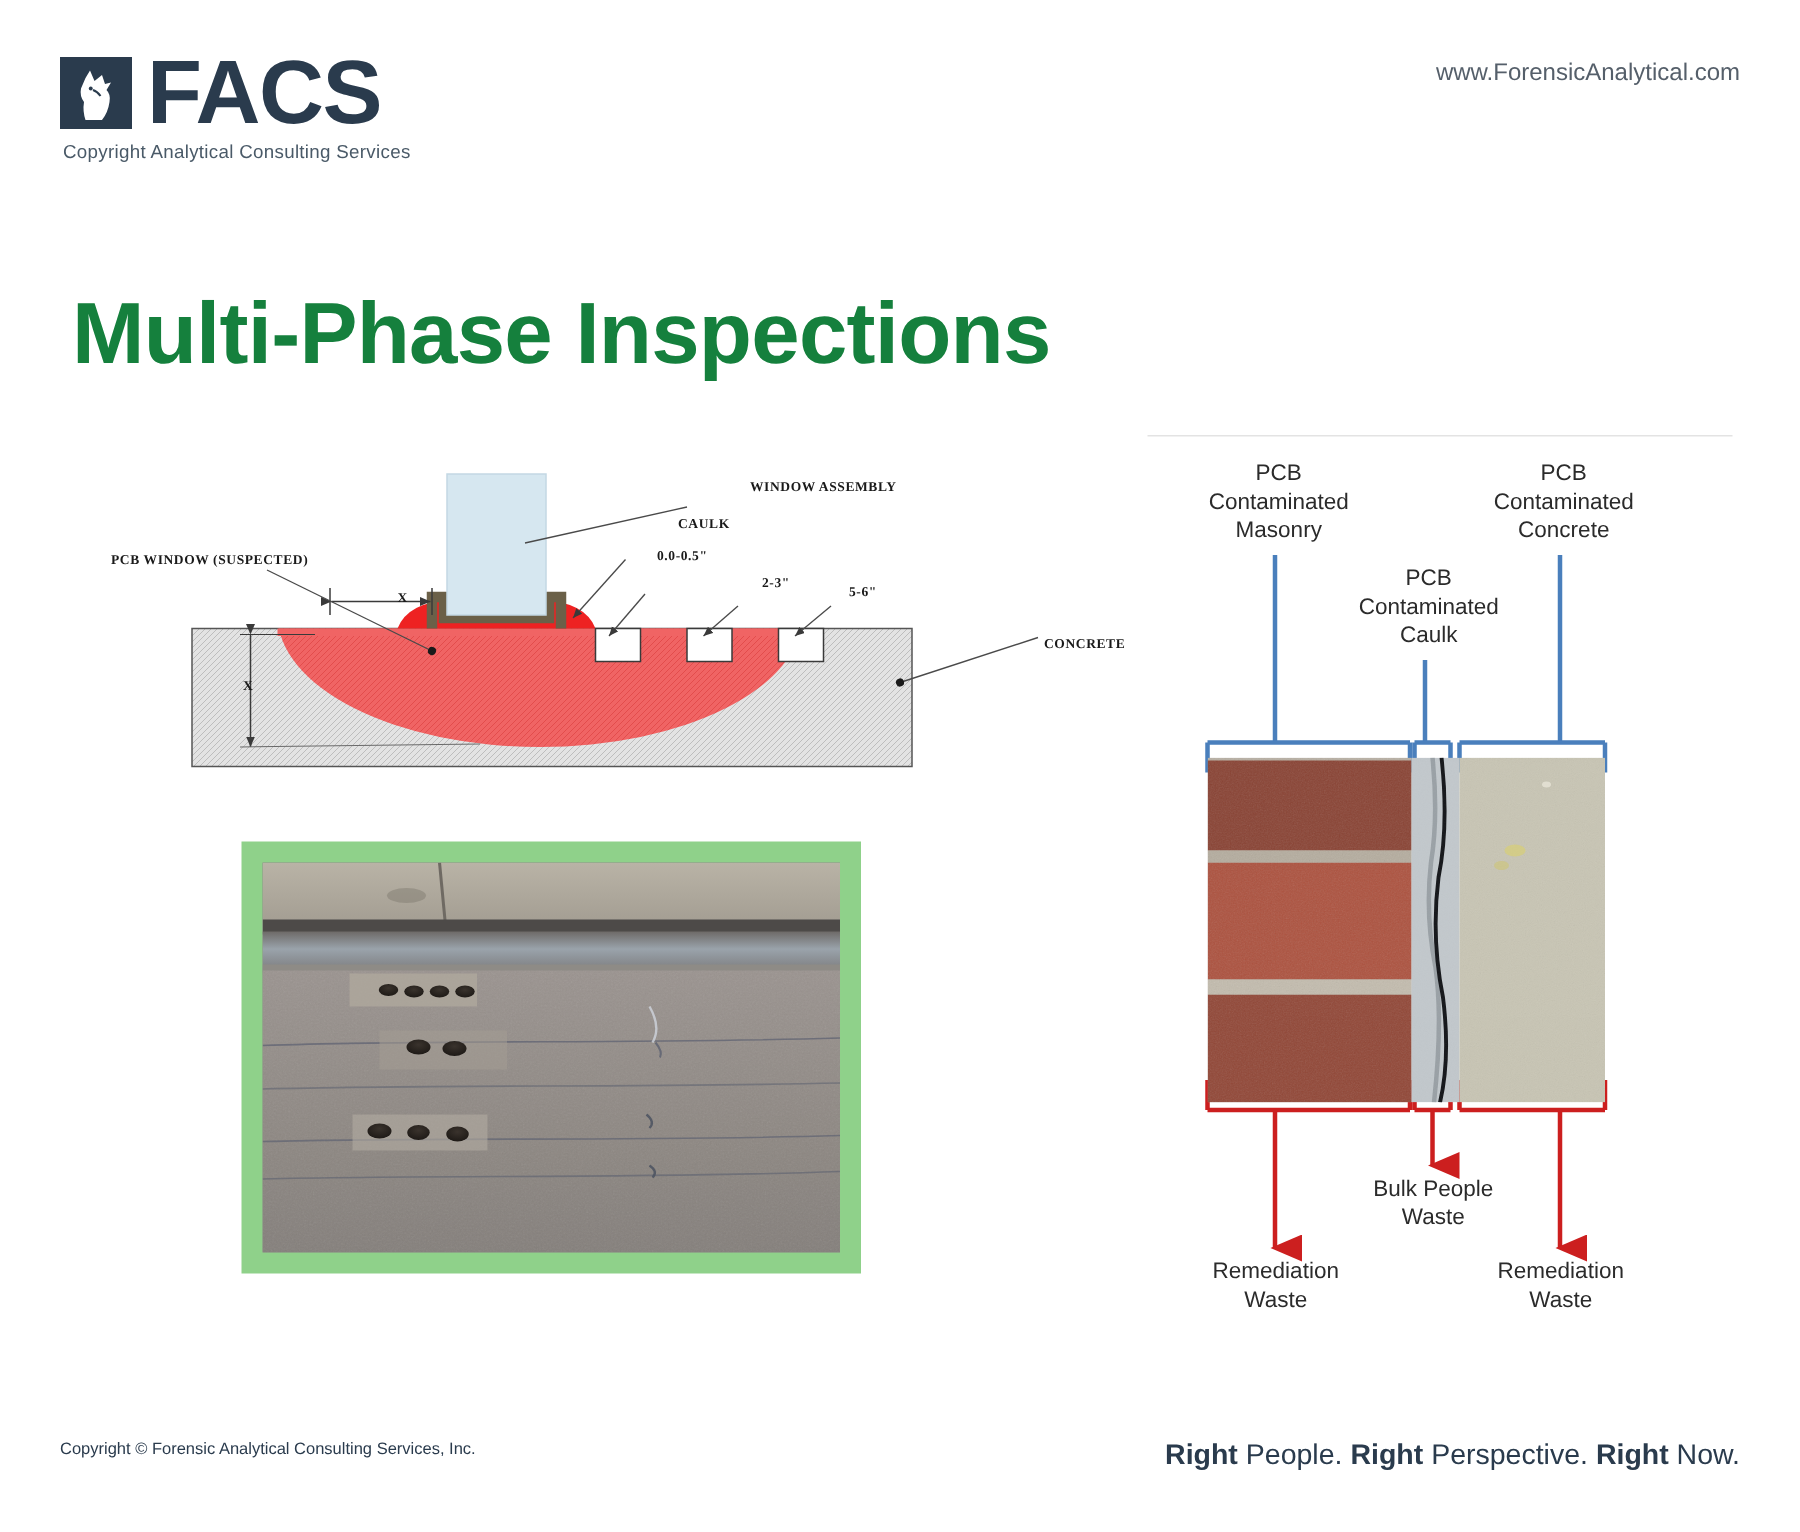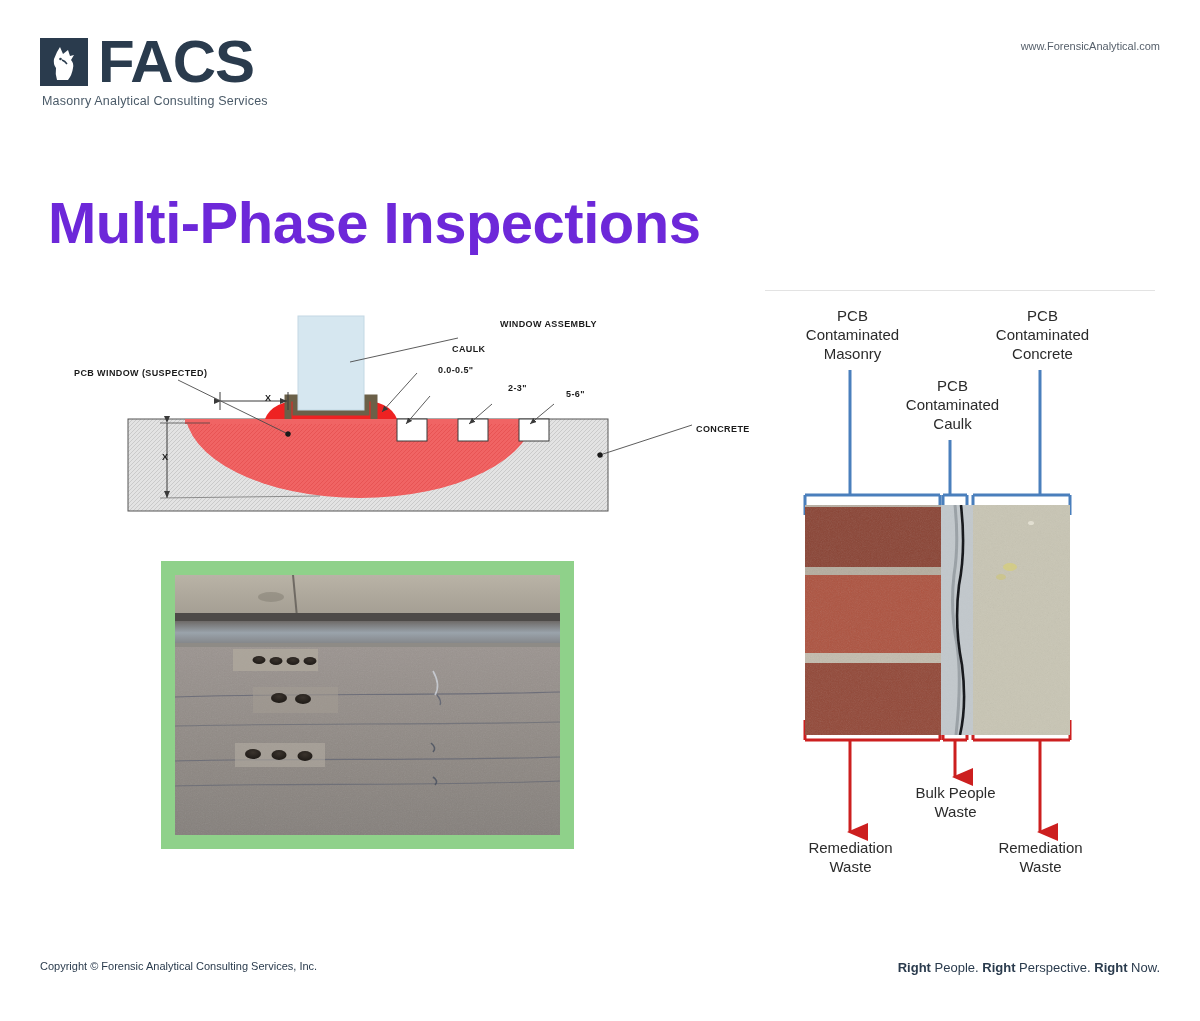--- a/index.html
+++ b/index.html
@@ -15,34 +15,34 @@
 
   
   .logo{position:absolute;left:40px;top:38px;width:300px;height:70px;}
   .logo-mark{position:absolute;left:0;top:0;width:48px;height:48px;background:#2a3b4d;}
   .logo-mark svg{display:block;}
   .logo-word{position:absolute;left:58px;top:-6px;font-size:60px;font-weight:bold;
     letter-spacing:-1px;color:#2a3b4d;line-height:60px;}
   .logo-tag{position:absolute;left:2px;top:56px;font-size:12.5px;color:#4a5a68;
     letter-spacing:.2px;white-space:nowrap;}
 
-  .site-url{position:absolute;right:40px;top:40px;font-size:11px;color:#555f6a;}
+  .site-url{position:absolute;right:40px;top:40px;font-size:16px;color:#555f6a;}
 
   
   .title{position:absolute;left:48px;top:192px;font-size:58px;font-weight:bold;
-    color:#6d28d9;letter-spacing:-0.5px;line-height:62px;}
+    color:#15803d;letter-spacing:-0.5px;line-height:62px;}
 
   
   .copyright{position:absolute;left:40px;top:960px;font-size:11px;color:#2a3b4d;}
-  .tagline{position:absolute;right:40px;top:960px;font-size:13px;color:#2a3b4d;}
+  .tagline{position:absolute;right:40px;top:960px;font-size:19px;color:#2a3b4d;}
   .tagline b{font-weight:bold;}
 
   
   .diagram-left{position:absolute;left:60px;top:300px;width:680px;height:230px;}
-  .diag-lbl{position:absolute;font-family:Liberation Sans, sans-serif;
+  .diag-lbl{position:absolute;font-family:Liberation Serif, serif;
     font-size:9px;font-weight:bold;color:#1a1a1a;letter-spacing:.4px;white-space:nowrap;}
 
   
   .photo-frame{position:absolute;left:161px;top:561px;width:413px;height:288px;
     background:#8fd18a;padding:0;}
   .photo-inner{position:absolute;left:14px;top:14px;width:385px;height:260px;overflow:hidden;
     background:#8e8a86;}
   .photo-inner svg{display:block;}
 
   
@@ -62,21 +62,21 @@
     <div class="logo-mark">
       <svg width="48" height="48" viewBox="0 0 48 48">
         <rect x="0" y="0" width="48" height="48" fill="#2a3b4d"></rect>
         <path d="M17 14 L20 9 L23 16 L28 12 L30 18 L34 17 L31 22 Q34 25 33 30
                  Q32 37 28 42 L17 42 Q15 36 16 30 Q13 26 14 21 Z" fill="#ffffff"></path>
         <path d="M22 22 q3 1 5 4" stroke="#2a3b4d" stroke-width="1.4" fill="none"></path>
         <circle cx="20.5" cy="21" r="1.3" fill="#2a3b4d"></circle>
       </svg>
     </div>
     <div class="logo-word">FACS</div>
-    <div class="logo-tag">Masonry Analytical Consulting Services</div>
+    <div class="logo-tag">Copyright Analytical Consulting Services</div>
   </div>
 
   <div class="site-url">www.ForensicAnalytical.com</div>
 
   <div class="title">Multi-Phase Inspections</div>
 
   <div class="diagram-left">
     <svg width="680" height="230" viewBox="0 0 680 230">
       <defs>
         <pattern id="hatch" width="4" height="4" patternUnits="userSpaceOnUse">

